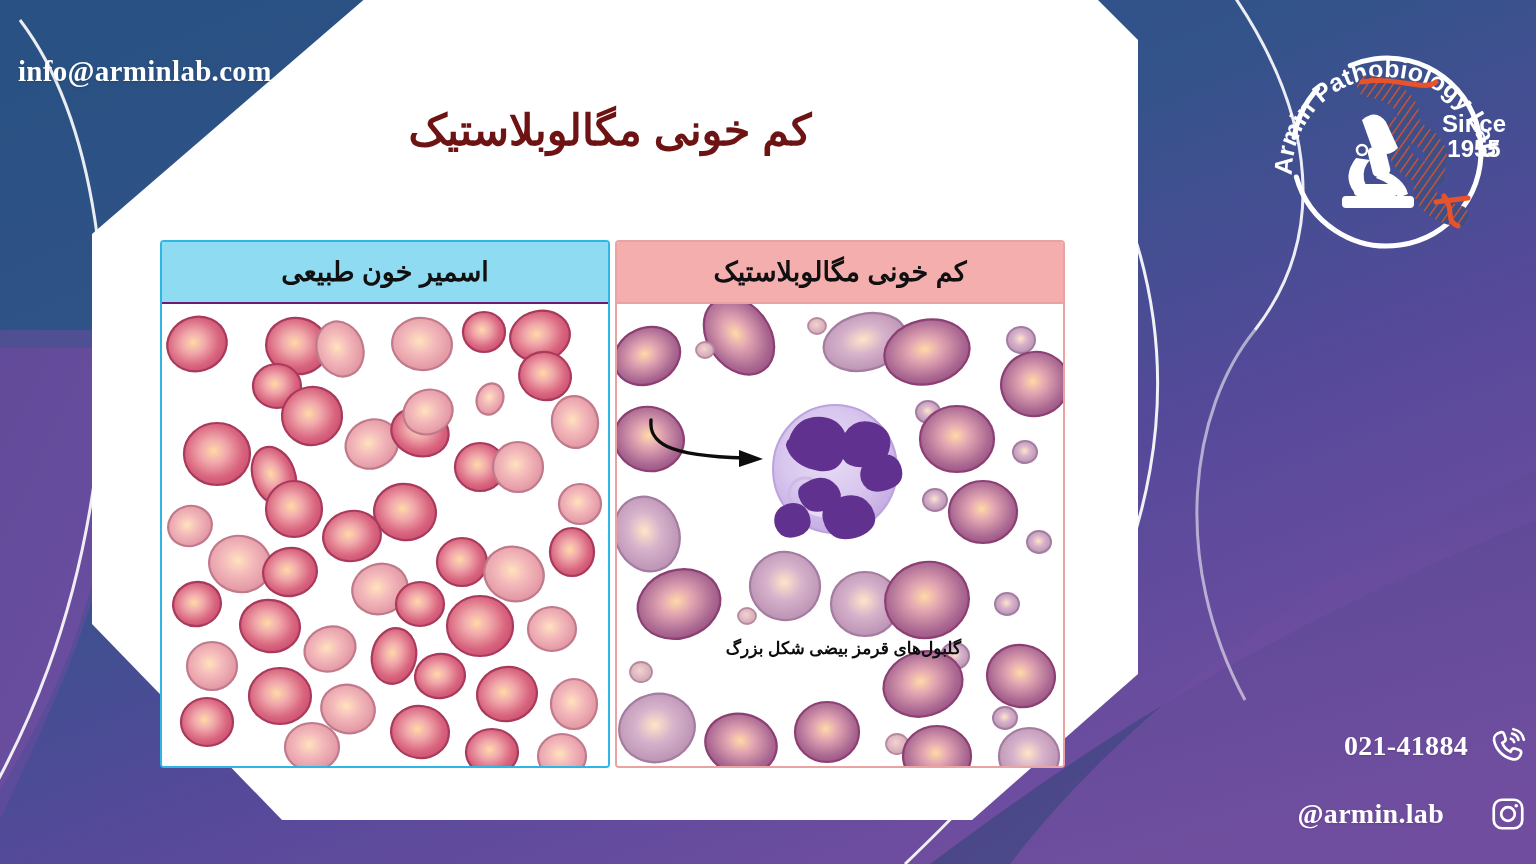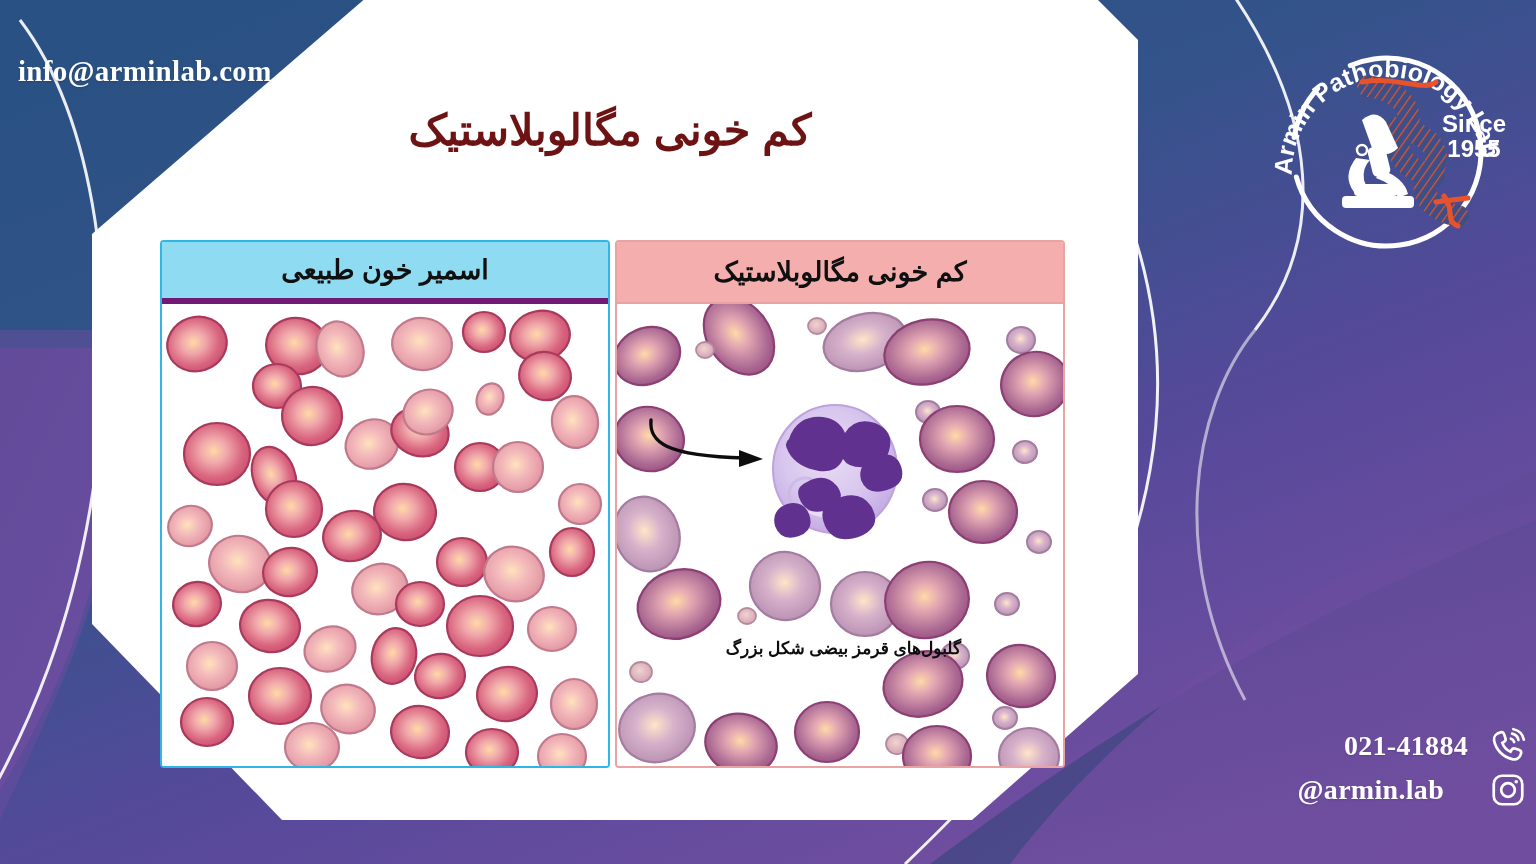--- a/index.html
+++ b/index.html
@@ -75,21 +75,21 @@
   .panel-left  { left:160px; border:2px solid #2fb6e3; }
   .panel-right { left:615px; border:2px solid #e9a3a2; }
 
   .panel-header {
     height:62px;
     display:flex; align-items:center; justify-content:center;
     font-size:27px; font-weight:bold; color:#101010;
     direction:rtl;
     white-space:nowrap;
   }
-  .panel-left  .panel-header { background:#8fdcf2; border-bottom:6px solid #701a75; }
+  .panel-left  .panel-header { background:#8fdcf2; border-bottom:2px solid #701a75; }
   .panel-right .panel-header { background:#f4aeae; border-bottom:2px solid #e9a3a2; }
 
   .panel-body { position:relative; width:100%; height:calc(100% - 62px); background:#fff; overflow:hidden;}
   .smear-svg { position:absolute; inset:0; width:100%; height:100%; display:block;}
 
   
   .anno {
     position:absolute;
     direction:rtl;
     color:#0d0d0d;
@@ -108,21 +108,21 @@
 
   
   #contact-block { position:absolute; left:1100px; top:668px; width:430px; height:170px; }
   .contact-row {
     position:absolute; left:0; width:430px; height:52px;
     display:flex; align-items:center; justify-content:flex-end; gap:18px;
     direction:ltr;
   }
   #contact-row-web   { top:0px; }
   #contact-row-phone { top:52px; }
-  #contact-row-insta { top:96px;gap:42px; }
+  #contact-row-insta { top:120px;gap:42px; }
   .contact-text {
     color:#ffffff;
     font-family:"Liberation Serif", serif;
     font-weight:bold;
     font-size:30px;
     letter-spacing:.3px;
     text-shadow:0 1px 2px rgba(0,0,0,.15);
   }
   #contact-row-web   .contact-text { font-size:31px; }
   #contact-row-phone .contact-text { font-size:28px; }

